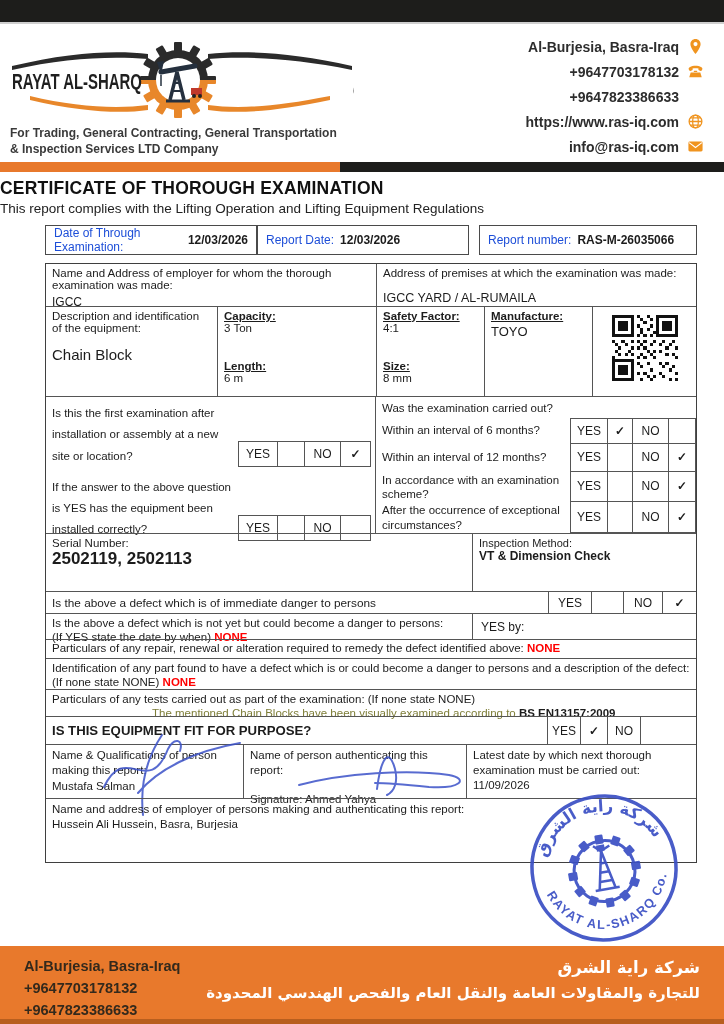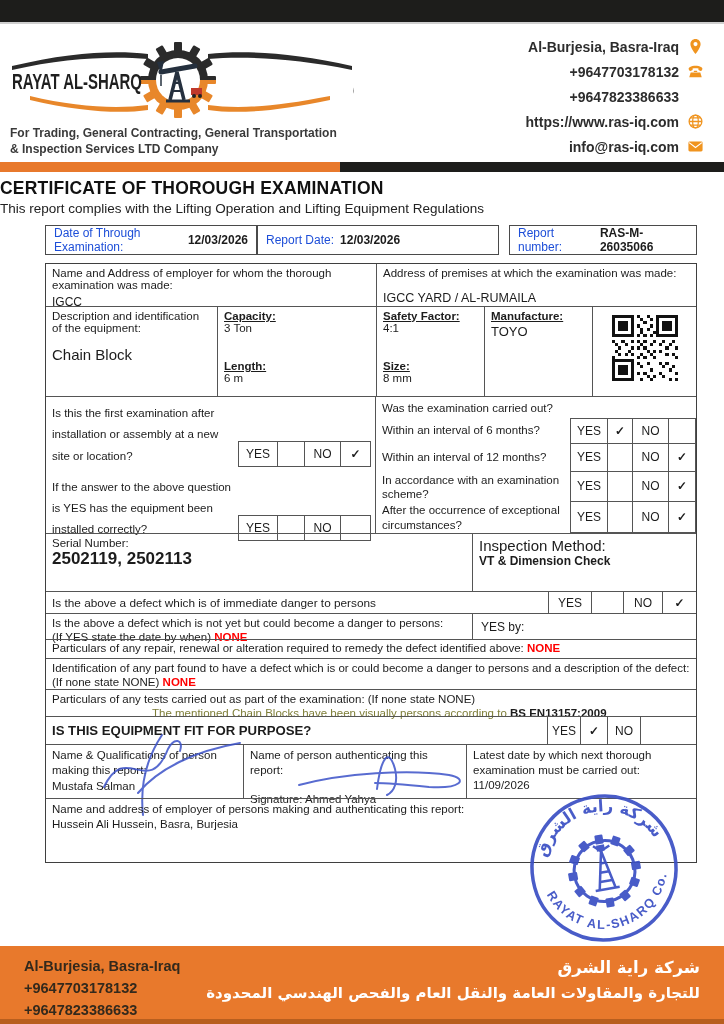--- a/index.html
+++ b/index.html
@@ -20,21 +20,21 @@
   .d-orange{width:340px;background:#E8792C}
   .d-black{flex:1;background:#1d1d1b}
 
   
   .title{font-size:17.5px;font-weight:bold;margin-top:6px;letter-spacing:.2px;color:#111}
   .subtitle{text-align:left;font-size:13.5px;margin-top:2px;color:#222}
 
   
   .meta-row{display:flex;margin:9px 27px 0 45px;height:30px}
   .meta-cell{border:1px solid #4a4a4a;display:flex;align-items:center;gap:6px;padding:0 8px;font-size:12px;background:#fff}
-  .mc1{width:212px}.mc2{width:242px}.meta-gap{width:10px}.mc3{flex:1}
+  .mc1{width:212px}.mc2{width:212px}.meta-gap{width:10px}.mc3{flex:1}
   .meta-val{font-weight:bold}
 
   
   .main{margin:8px 27px 0 45px;border:1.5px solid #3f3f3f;font-size:11.5px;color:#1c1c1c}
   .row{display:flex;border-top:1px solid #555;position:relative}
   .row:first-child{border-top:none}
   .vl{border-left:1px solid #555}
   .cellpad{padding:3px 6px}
   .r-emp{height:42px}
   .r-equip{height:90px}
@@ -410,21 +410,21 @@
         </div>
       </div>
     </div>
 
     <div class="row r-serial">
       <div class="c-serial cellpad">
         <div>Serial Number:</div>
         <div class="serial-val">2502119, 2502113</div>
       </div>
       <div class="c-method vl cellpad">
-        <div style="font-size:15px">Inspection Method:</div>
+        <div style="font-size:11px">Inspection Method:</div>
         <div class="method-val">VT &amp; Dimension Check</div>
       </div>
     </div>
 
     <div class="row r-imm">
       <div class="drow-text">Is the above a defect which is of immediate danger to persons</div>
       <div class="dcell iw1">YES</div>
       <div class="dcell iw2 chk"></div>
       <div class="dcell iw3">NO</div>
       <div class="dcell iw4 chk">✓</div>
@@ -455,21 +455,21 @@
           <span>(If none state NONE)</span>
           <span class="red">NONE</span>
         </div>
       </div>
     </div>
 
     <div class="row r-tests">
       <div class="cellpad" style="padding-top:2px;line-height:1.25;width:100%">
         <div>Particulars of any tests carried out as part of the examination: (If none state NONE)</div>
         <div class="tests-line2">
-          <span class="olive">The mentioned Chain Blocks have been visually persons according to</span>
+          <span class="olive">The mentioned Chain Blocks have been visually examined according to</span>
           <span class="bold">BS EN13157:2009</span>
         </div>
       </div>
     </div>
 
     <div class="row r-fit">
       <div class="fit-q">IS THIS EQUIPMENT FIT FOR PURPOSE?</div>
       <div class="dcell fw1">YES</div>
       <div class="dcell fw2 chk">✓</div>
       <div class="dcell fw3">NO</div>

